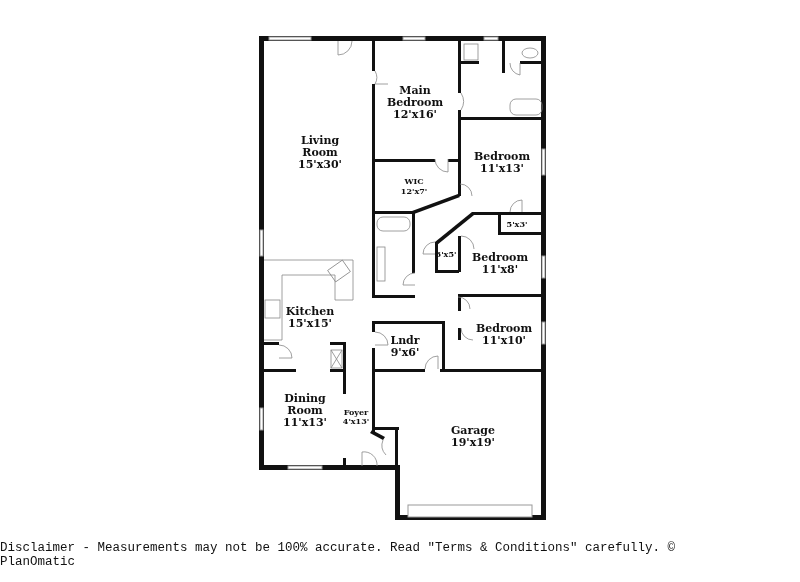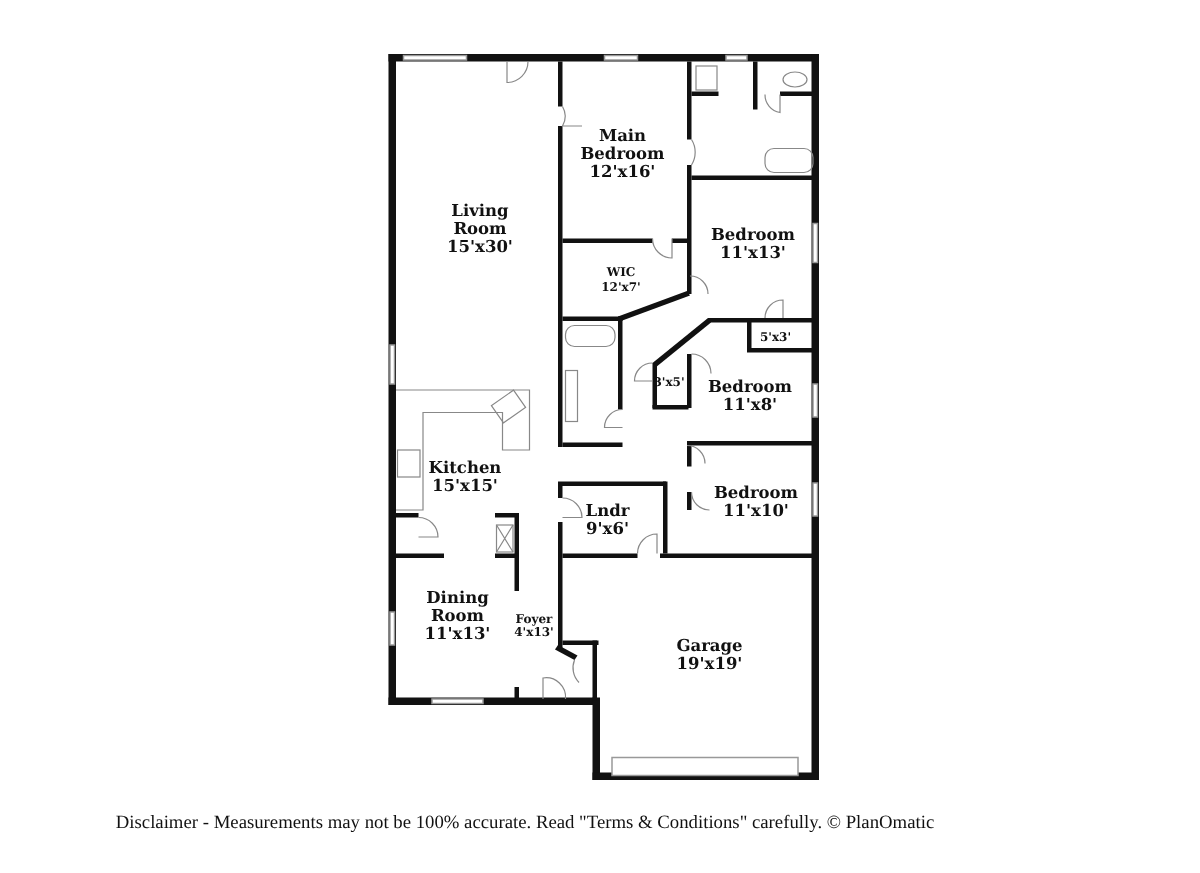--- a/index.html
+++ b/index.html
@@ -5,21 +5,21 @@
   html,body{margin:0;padding:0;background:#fff;}
   body{width:800px;height:582px;position:relative;overflow:hidden;font-family:"DejaVu Serif","Liberation Serif",serif;}
   #plan{position:absolute;left:0;top:0;width:800px;height:582px;}
   .wall{fill:#111;}
   .win{fill:#fff;stroke:#999;stroke-width:1;}
   .door{fill:none;stroke:#888;stroke-width:0.8;}
   .fx{fill:none;stroke:#888;stroke-width:0.8;}
   .lbl{font-family:"DejaVu Serif","Liberation Serif",serif;font-weight:bold;fill:#111;text-anchor:middle;}
   .lbl-lg{font-size:11px;}
   .lbl-sm{font-size:8px;}
-  #disclaimer{position:absolute;left:0;width:700px;top:541px;text-align:center;font-family:Liberation Serif, serif;font-size:12.5px;color:#111;}
+  #disclaimer{position:absolute;left:0;width:700px;top:541px;text-align:left;font-family:Liberation Mono, monospace;font-size:12.5px;color:#111;}
 </style>
 </head>
 <body>
 
 <svg id="plan" viewBox="0 0 800 582" xmlns="http://www.w3.org/2000/svg">
 
   <g>
     <rect class="wall" x="259" y="36" width="287" height="5"></rect>
     <rect class="wall" x="259" y="36" width="5" height="434"></rect>
     <rect class="wall" x="541" y="36" width="5" height="484"></rect>

